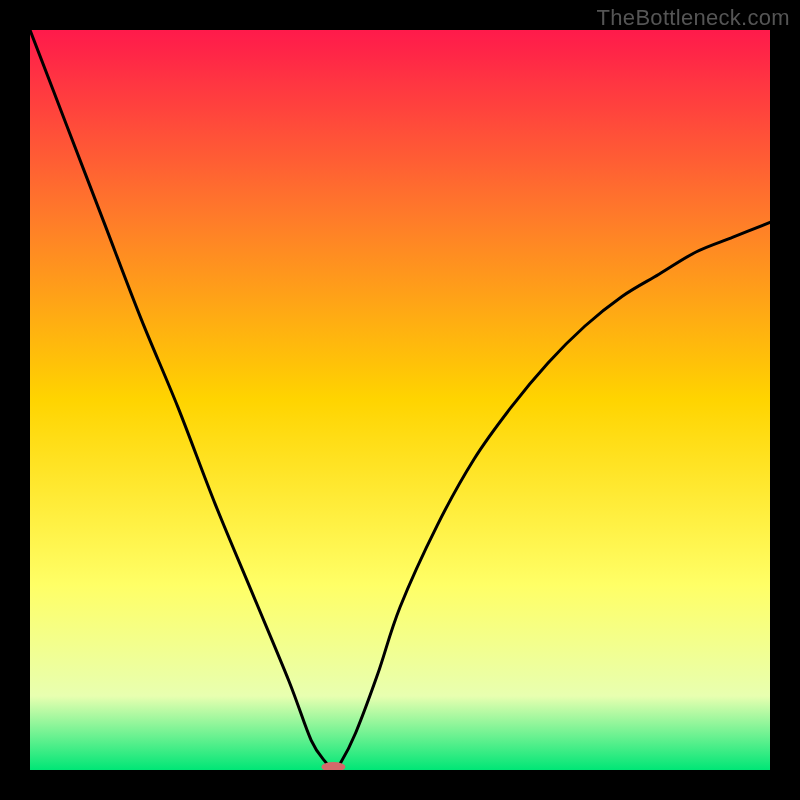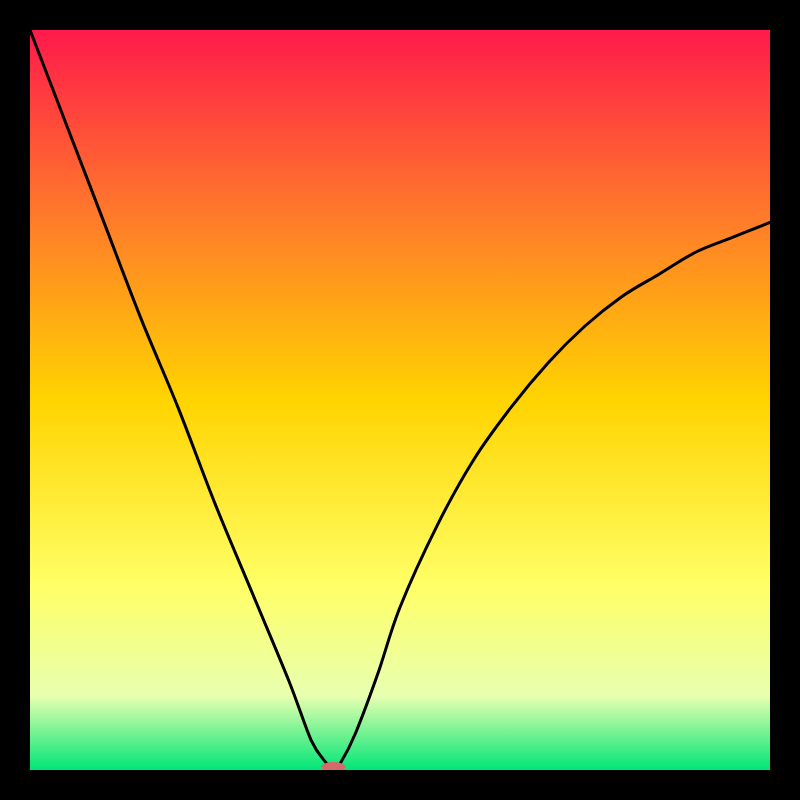--- a/index.html
+++ b/index.html
@@ -37,20 +37,21 @@
   }
   svg {
     display: block;
   }
 </style>
 </head>
 <body>
 
 <div class="frame">
 
+  <div class="watermark">TheBottleneck.com</div>
 
   <div class="plot-area">
     <svg id="chart-svg" width="740" height="740" viewBox="0 0 740 740">
       <defs>
         <linearGradient id="bg-grad" x1="0" y1="0" x2="0" y2="1">
           <stop id="g0" offset="0%" stop-color="#ff1a4b"></stop>
           <stop id="g1" offset="25%" stop-color="#ff7a2a"></stop>
           <stop id="g2" offset="50%" stop-color="#ffd400"></stop>
           <stop id="g3" offset="75%" stop-color="#ffff66"></stop>
           <stop id="g4" offset="90%" stop-color="#e8ffb0"></stop>

